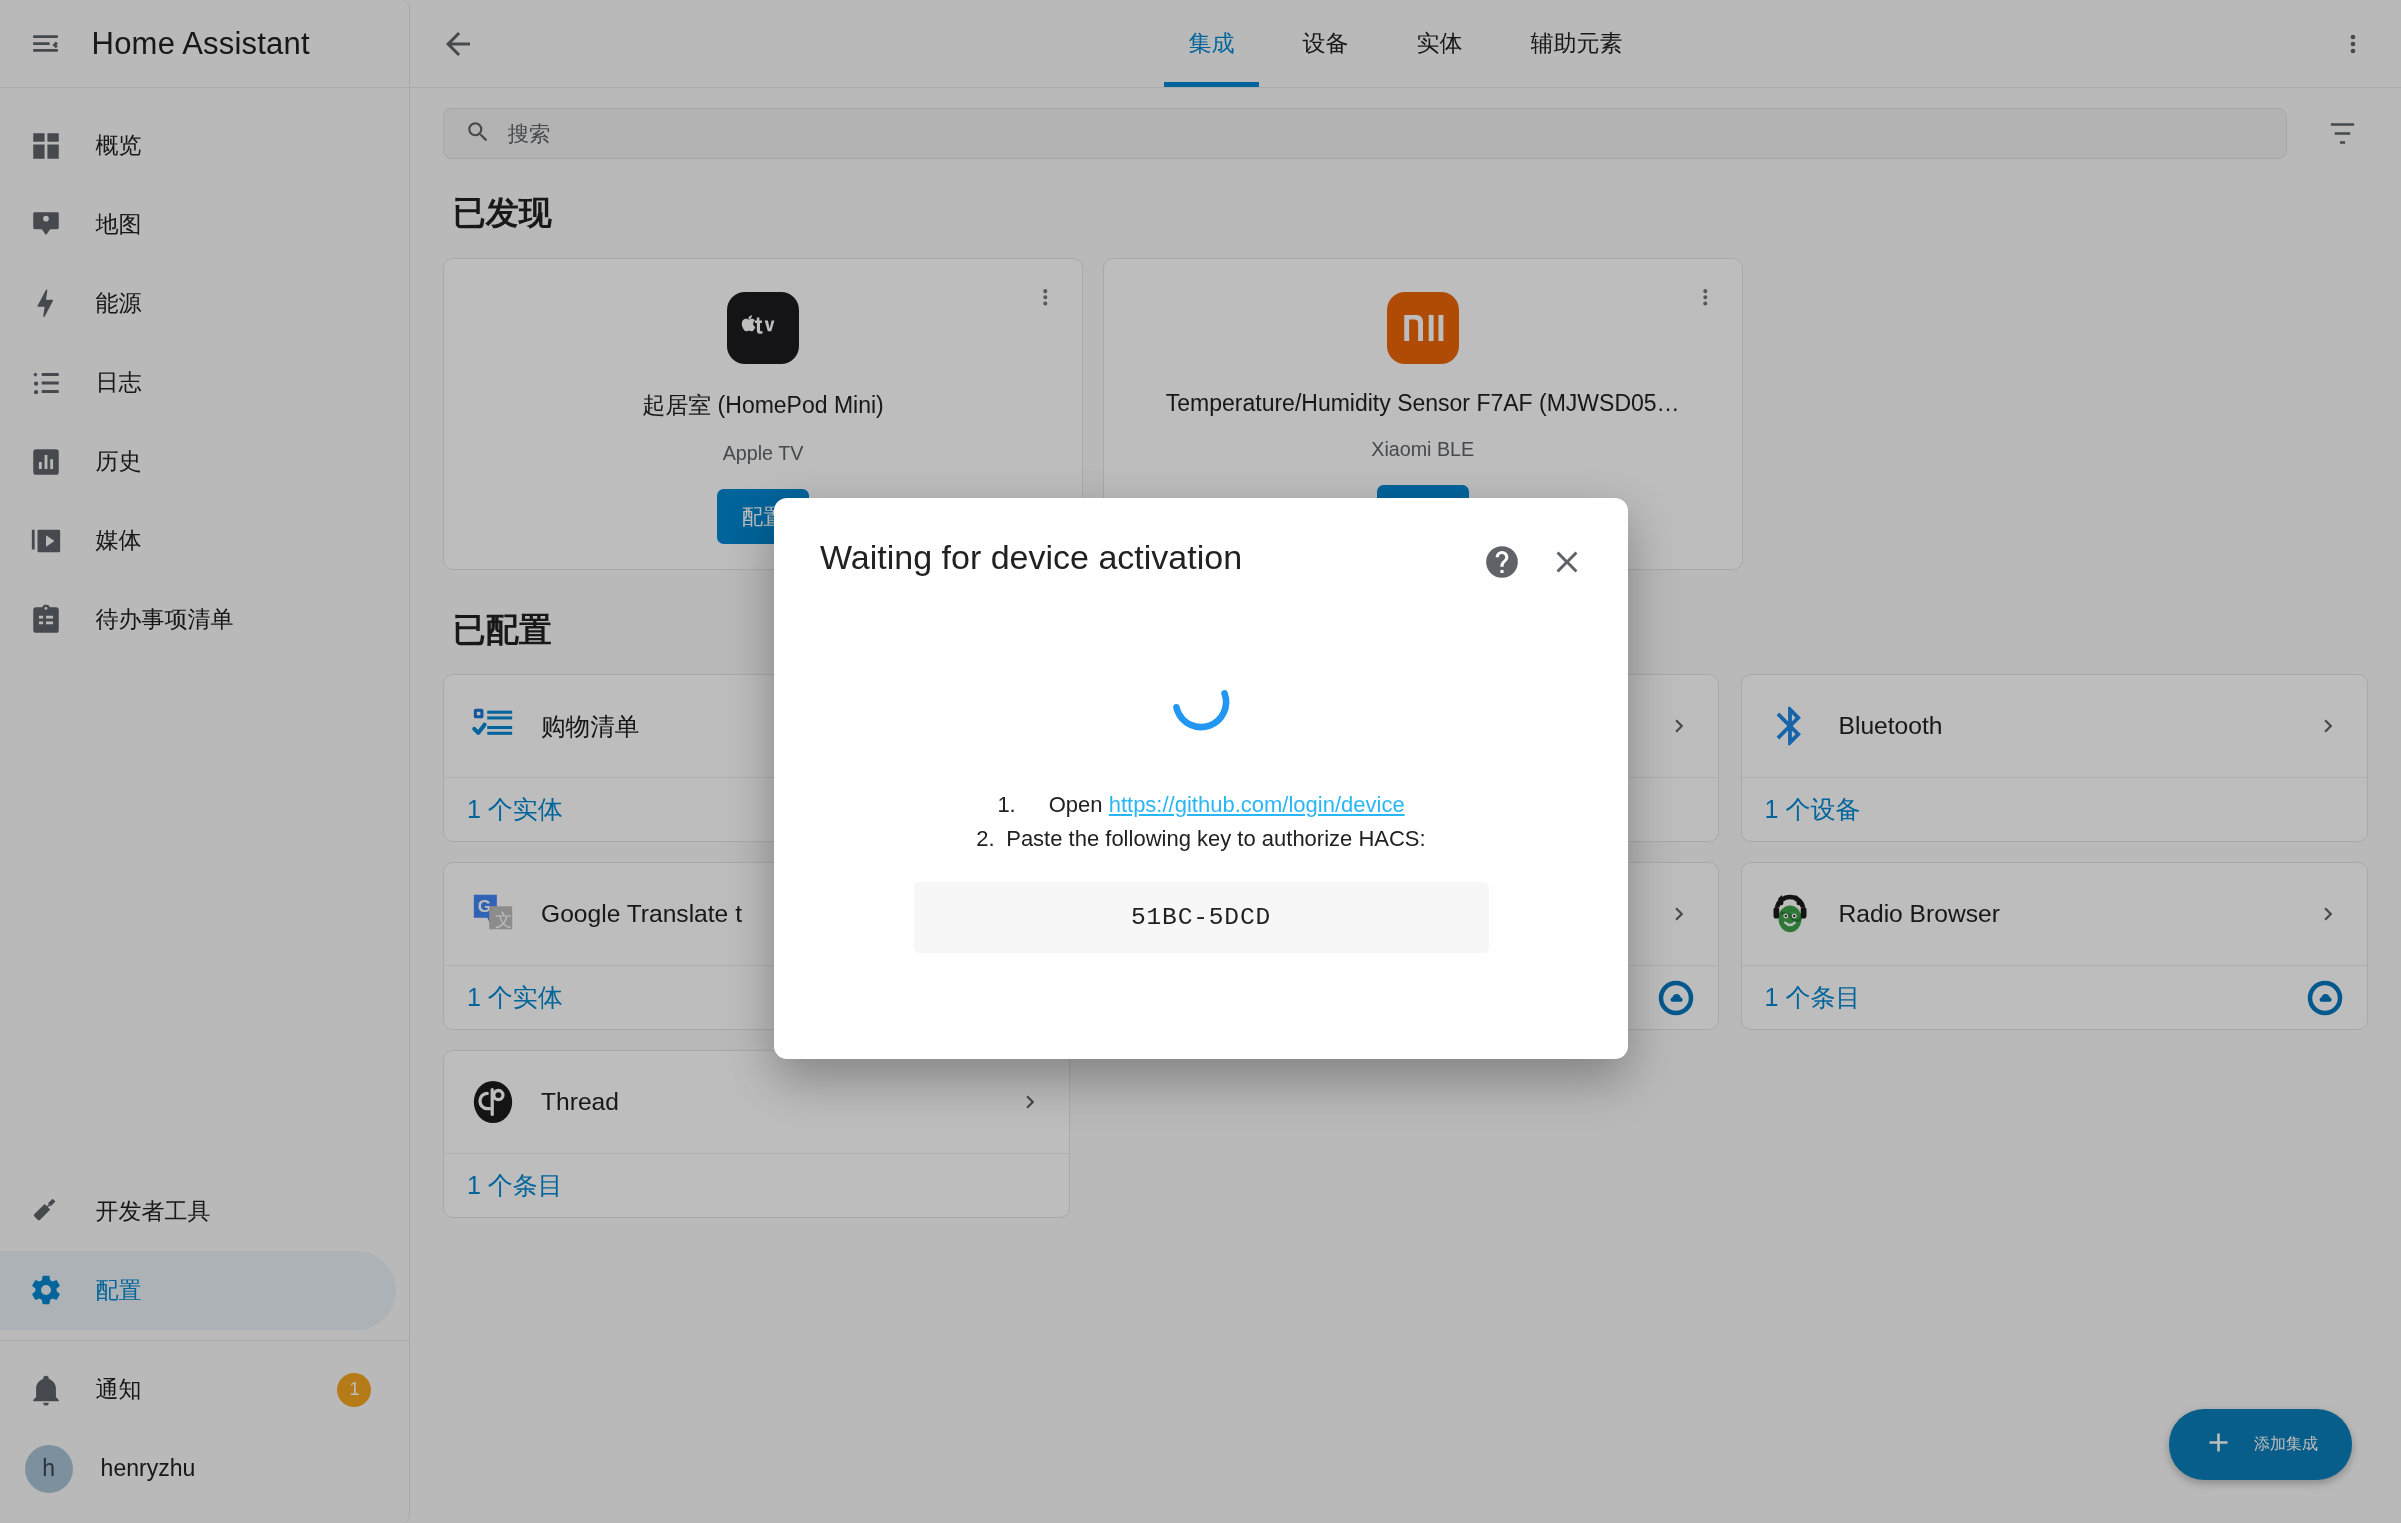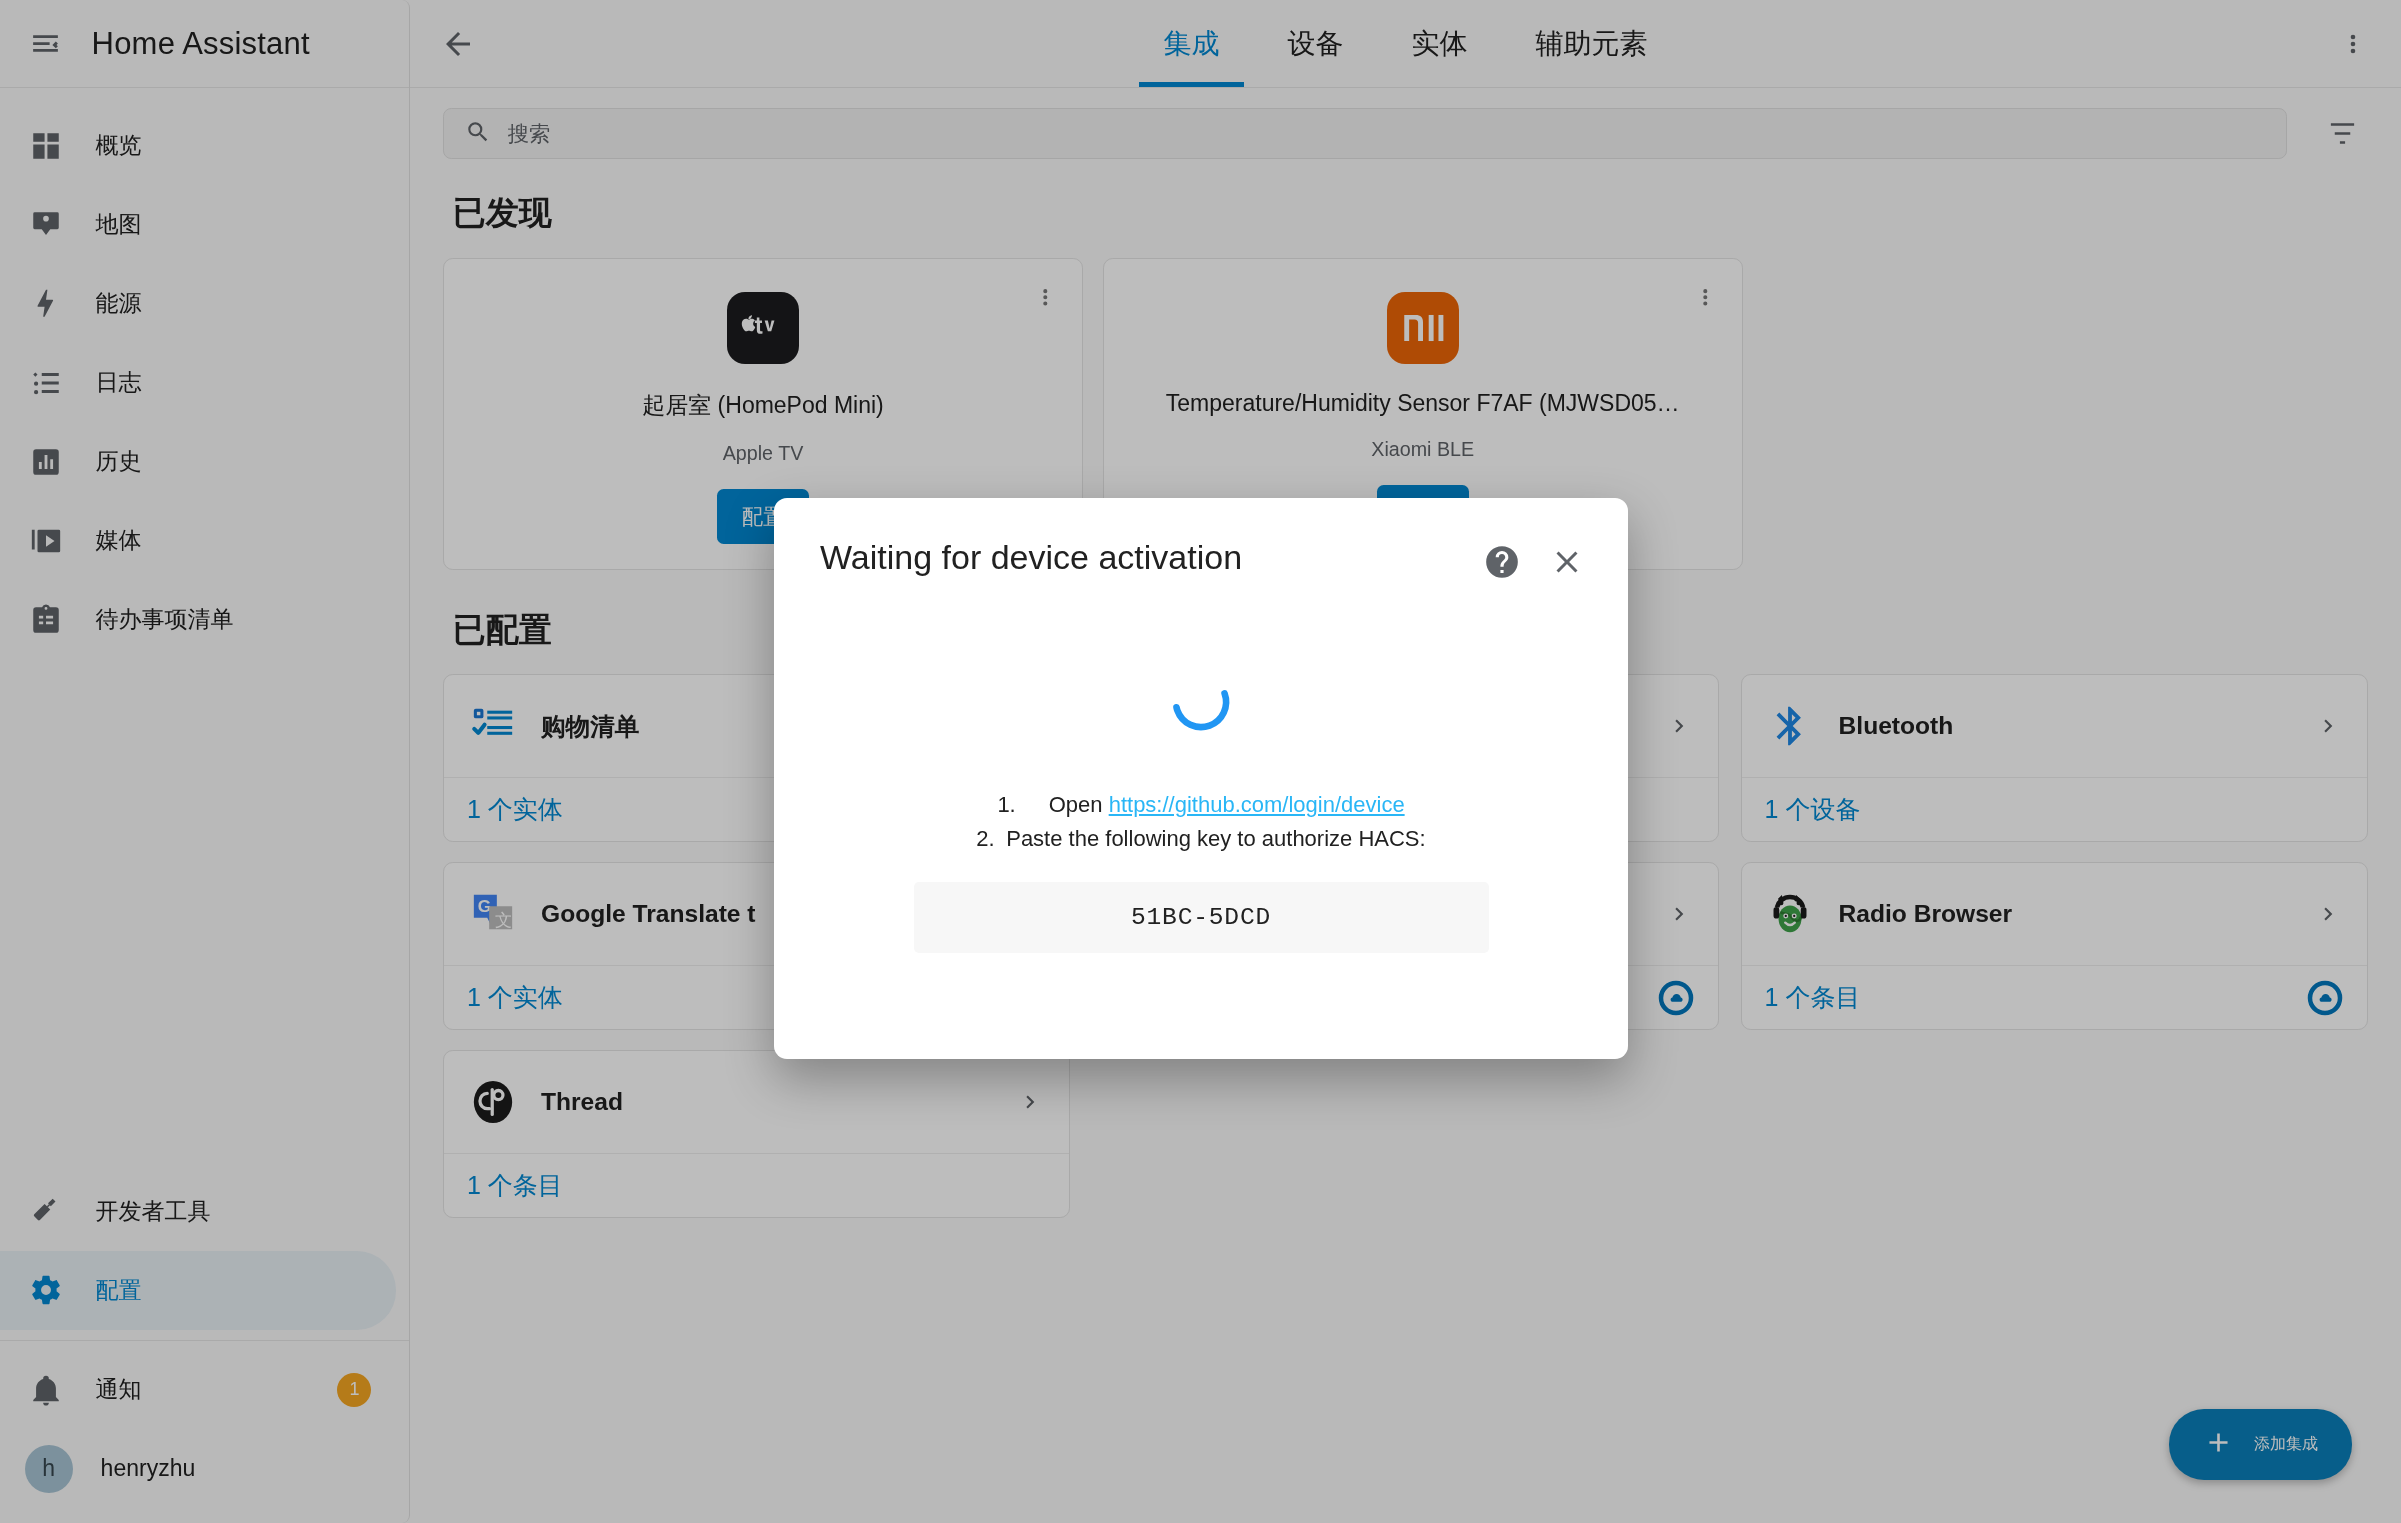--- a/index.html
+++ b/index.html
@@ -78,21 +78,21 @@
     height: 88px; flex: 0 0 88px;
     display: flex; align-items: center;
     padding: 0 21.3px;
     border-bottom: 0.8px solid #e6e6e6;
     position: relative;
   }
   .back-btn { width: 53px; height: 53px; display:flex; align-items:center; justify-content:center; border-radius:50%; cursor:pointer; }
   .tabs { display: flex; align-items: stretch; height: 100%; margin-left: auto; margin-right: auto; position: absolute; left: 50%; transform: translateX(-50%); }
   .tab {
     padding: 0 34px; display: flex; align-items: center; justify-content: center;
-    font-size: 28px; color: #212121; cursor: pointer; position: relative;
+    font-size: 23px; color: #212121; cursor: pointer; position: relative;
     white-space: nowrap;
   }
   .tab.active { color: #0288d1; }
   .tab.active::after {
     content: ""; position: absolute; left: 9.8px; right: 9.8px; bottom: 0;
     height: 4.9px; background: #0288d1;
   }
   .kebab { margin-left: auto; width: 53px; height: 53px; display:flex; align-items:center; justify-content:center; border-radius:50%; cursor:pointer; }
 
   .searchrow { display: flex; align-items: center; padding: 19.7px 33px 18px 33px; gap: 30px; }
@@ -126,21 +126,21 @@
     margin-top: 24.6px; background: #0288d1; color: #fff;
     border: none; border-radius: 6.6px; padding: 13px 24.6px;
     font-size: 21.3px; cursor: pointer; font-family: inherit;
   }
 
   
   .cfg-grid { display: grid; grid-template-columns: repeat(3, 1fr); gap: 19.7px 21.3px; }
   .cfg-card { background: #fff; border: 0.8px solid #e4e4e4; border-radius: 9.8px; overflow: hidden; }
   .cfg-head { height: 102px; display: flex; align-items: center; padding: 0 23px; gap: 23px; cursor: pointer; }
   .cfg-logo { width: 51px; height: 51px; flex: 0 0 51px; display:flex; align-items:center; justify-content:center; }
-  .cfg-title { font-size: 24.6px; color: #212121; white-space: nowrap; overflow: hidden; text-overflow: ellipsis; flex: 1 1 auto; font-weight: bold; }
+  .cfg-title { font-size: 24.6px; color: #212121; white-space: nowrap; overflow: hidden; text-overflow: ellipsis; flex: 1 1 auto; }
   .cfg-chev { width: 33px; flex: 0 0 33px; display:flex; align-items:center; justify-content:center; }
   .cfg-foot { border-top: 0.8px solid #eee; height: 64px; display: flex; align-items: center; padding: 0 23px; }
   .cfg-foot .cnt { font-size: 25px; color: #0288d1; cursor: pointer; }
   .cfg-foot .cloud { margin-left: auto; width: 38px; height: 38px; display:flex; align-items:center; justify-content:center; }
 
   .fab {
     position: absolute; right: 49px; bottom: 43px;
     height: 71px; border-radius: 35px; background: #0a7fba; color: #fff;
     display: flex; align-items: center; gap: 19.7px; padding: 0 34px;
     font-size: 16px; cursor: pointer; z-index: 400;

